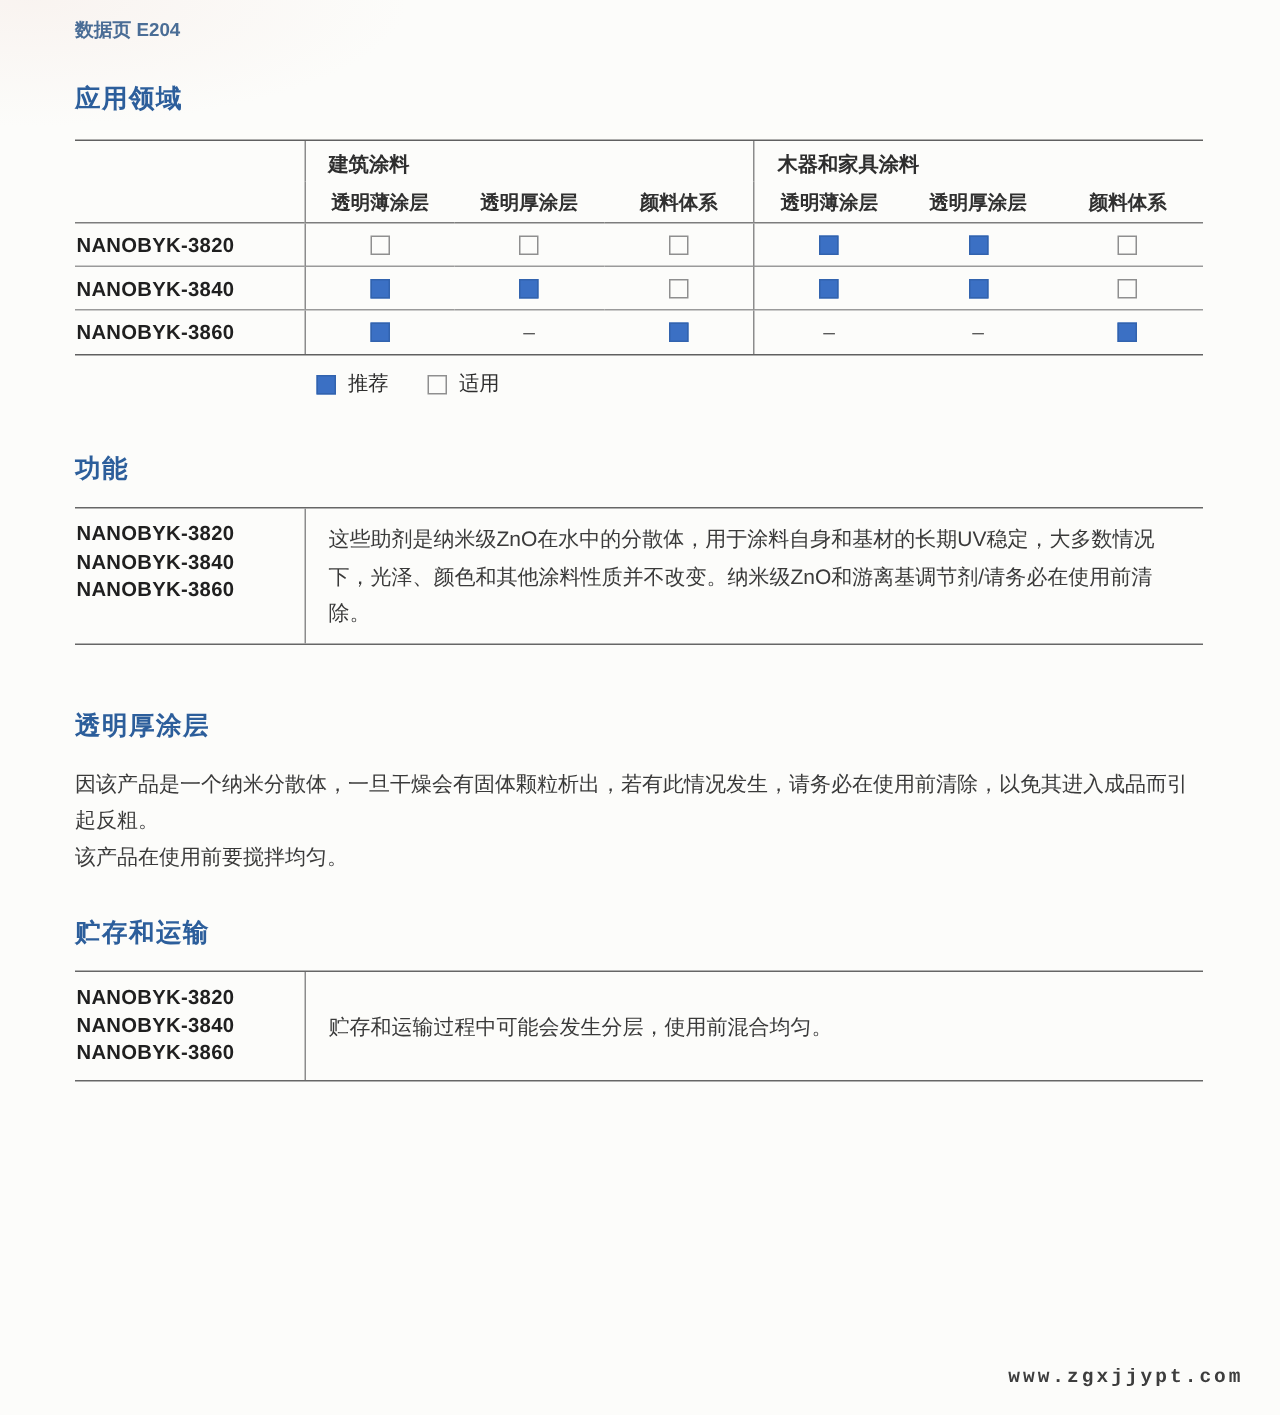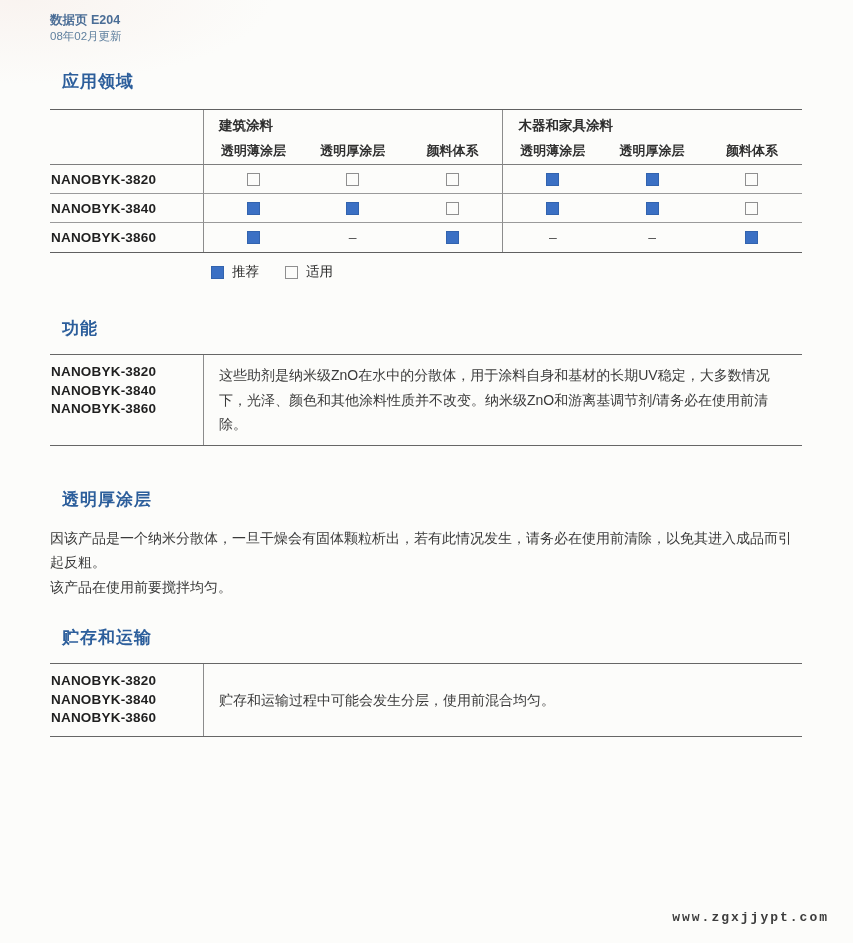--- a/index.html
+++ b/index.html
@@ -19,21 +19,21 @@
   .content{padding:0 51px 0 50px;}
 
   
   .doc-header{padding-top:13px;line-height:15px;}
   .doc-title{font-size:12.5px;font-weight:bold;color:#4a6d96;}
   .doc-updated{font-size:11.5px;color:#60809f;margin-top:1px;}
 
   
   .section-heading{
     font-size:17px;font-weight:bold;color:#2c5e9b;
-    margin:12px;letter-spacing:1px;
+    margin:0;letter-spacing:1px;
   }
   .h-app{margin-top:26px;}
   .h-func{margin-top:36px;}
   .h-notes{margin-top:42px;}
   .h-storage{margin-top:27px;}
 
   
   .app-table{
     margin-top:16px;width:752px;
     display:grid;
@@ -105,21 +105,20 @@
   }
 </style>
 </head>
 <body>
 
 <div class="page">
   <div class="content">
 
     <div class="doc-header">
       <div class="doc-title">数据页 E204</div>
-      <div class="doc-updated">08年02月更新</div>
     </div>
 
     <h2 class="section-heading h-app">应用领域</h2>
 
     <div class="app-table">
         <div class="cell hdr1"></div>
         <div class="cell hdr1 vline" style="grid-column: span 3;">建筑涂料</div>
         <div class="cell hdr1 vline" style="grid-column: span 3;">木器和家具涂料</div>
         <div class="cell hdr2"></div>
         <div class="cell hdr2 vline">透明薄涂层</div>

